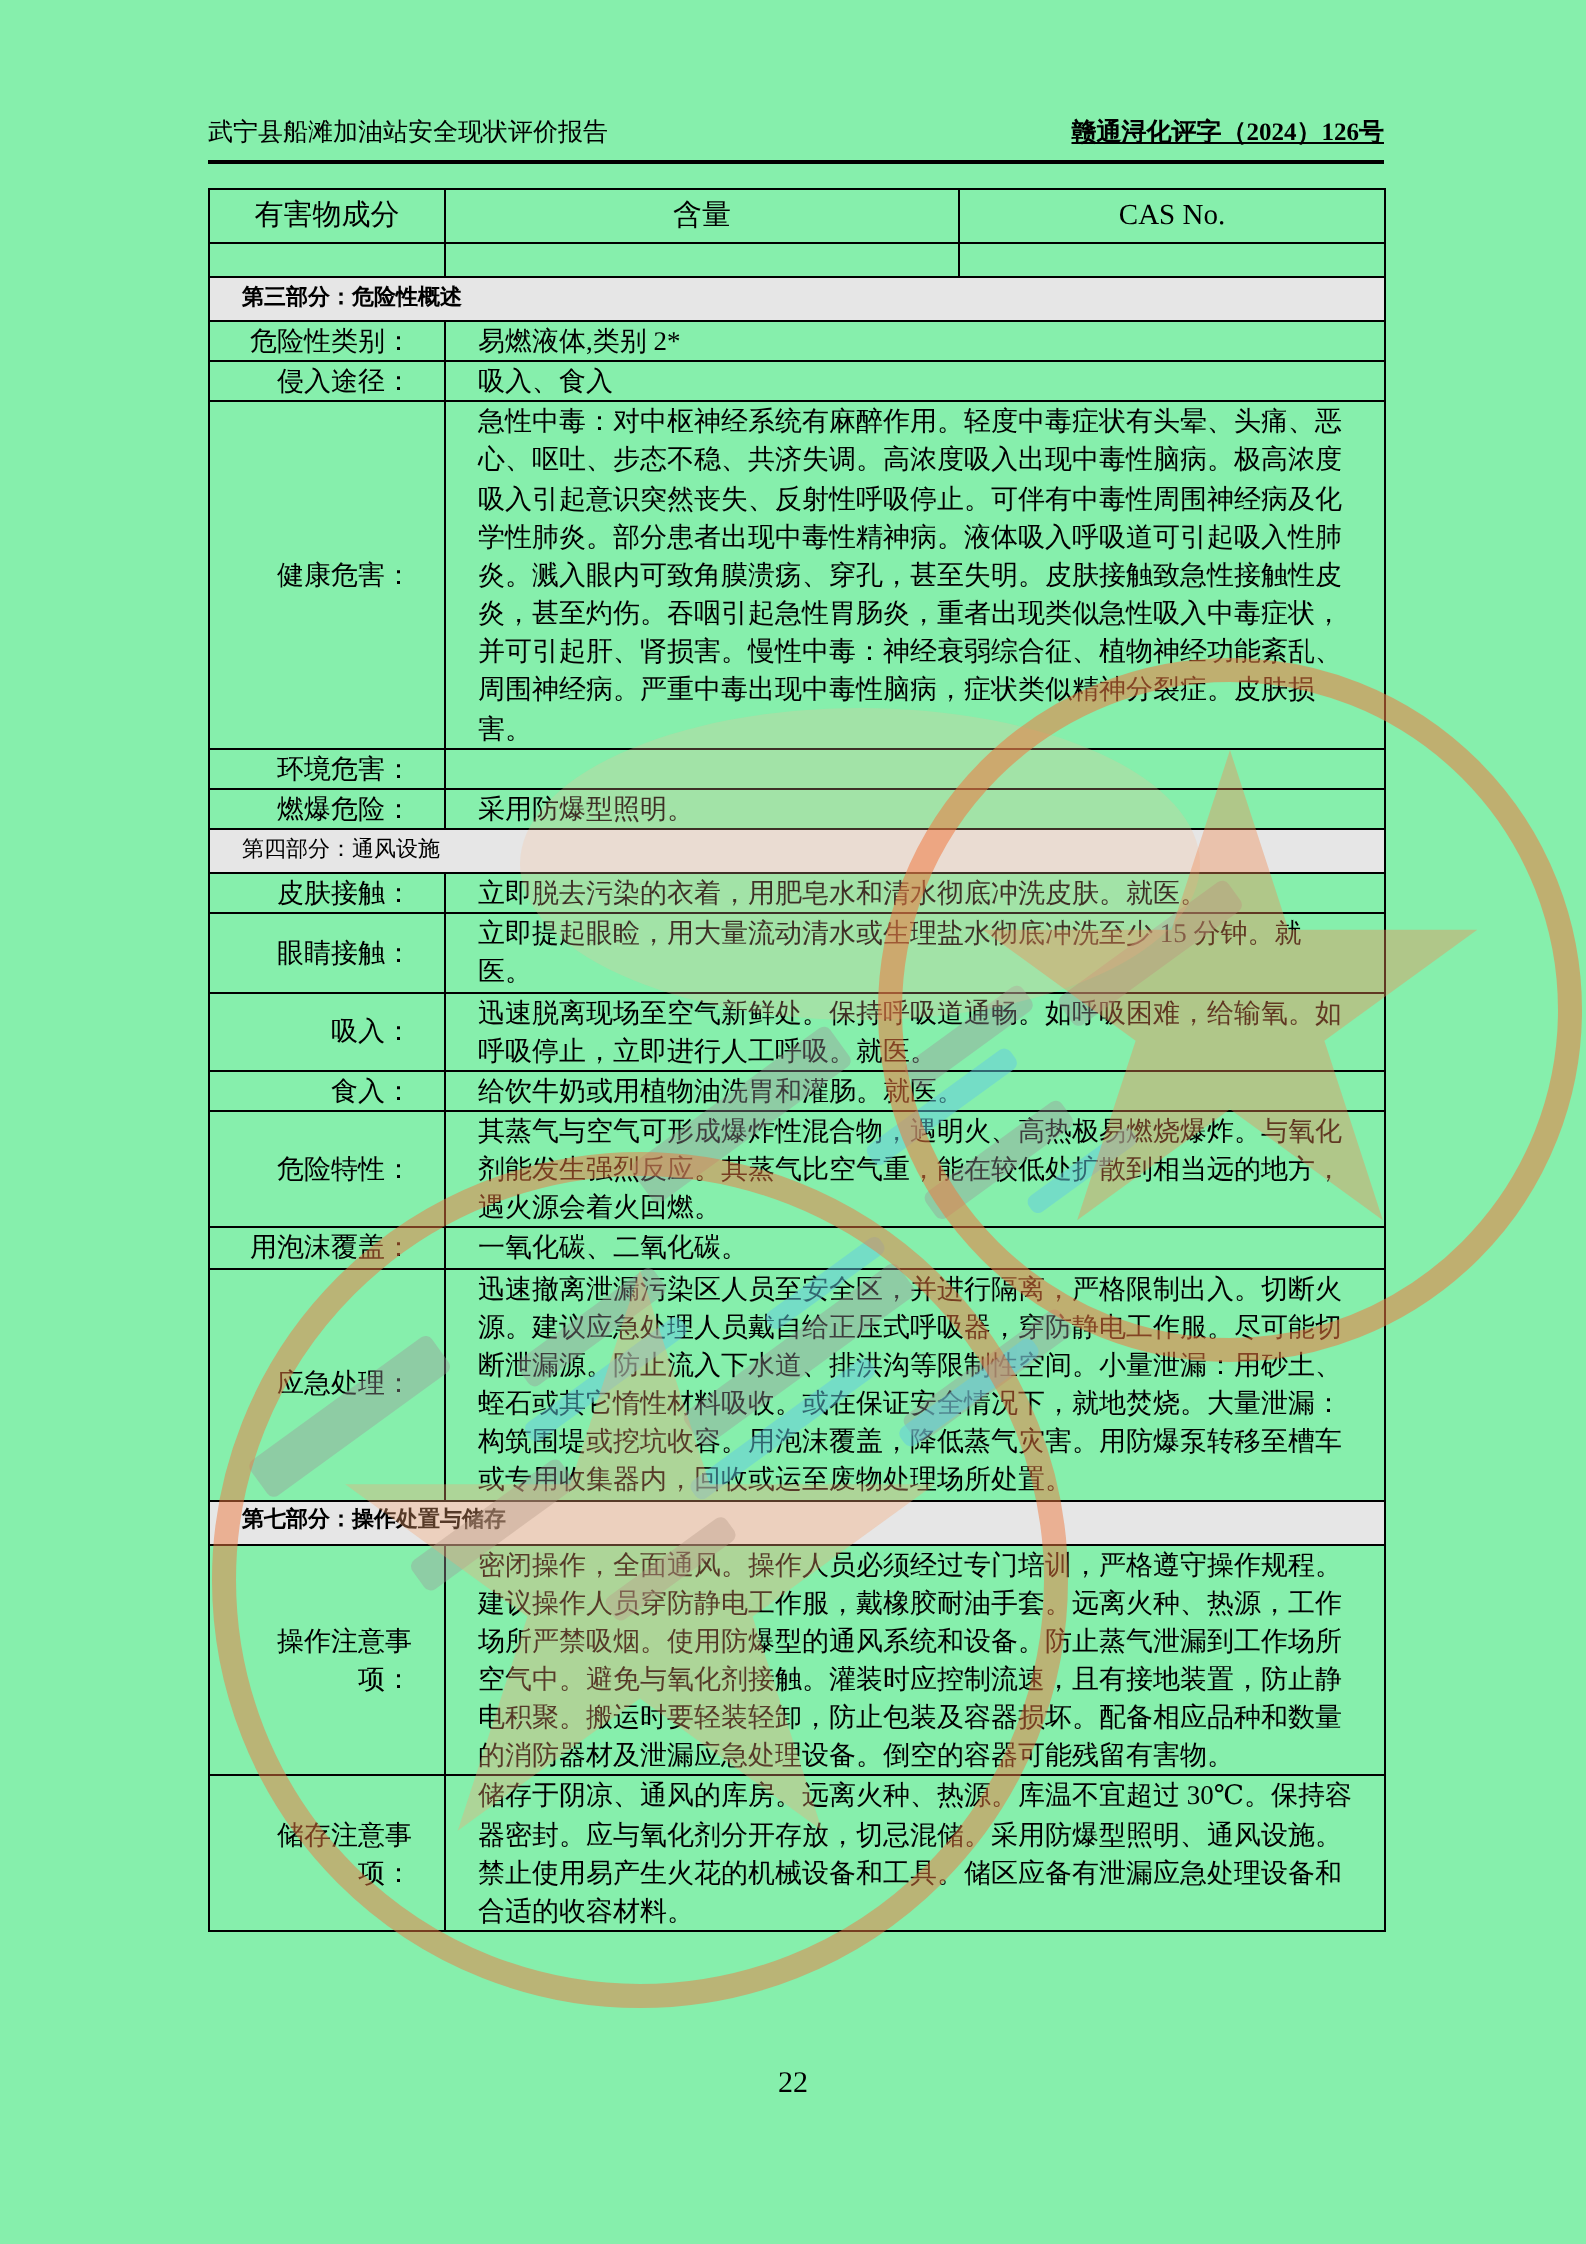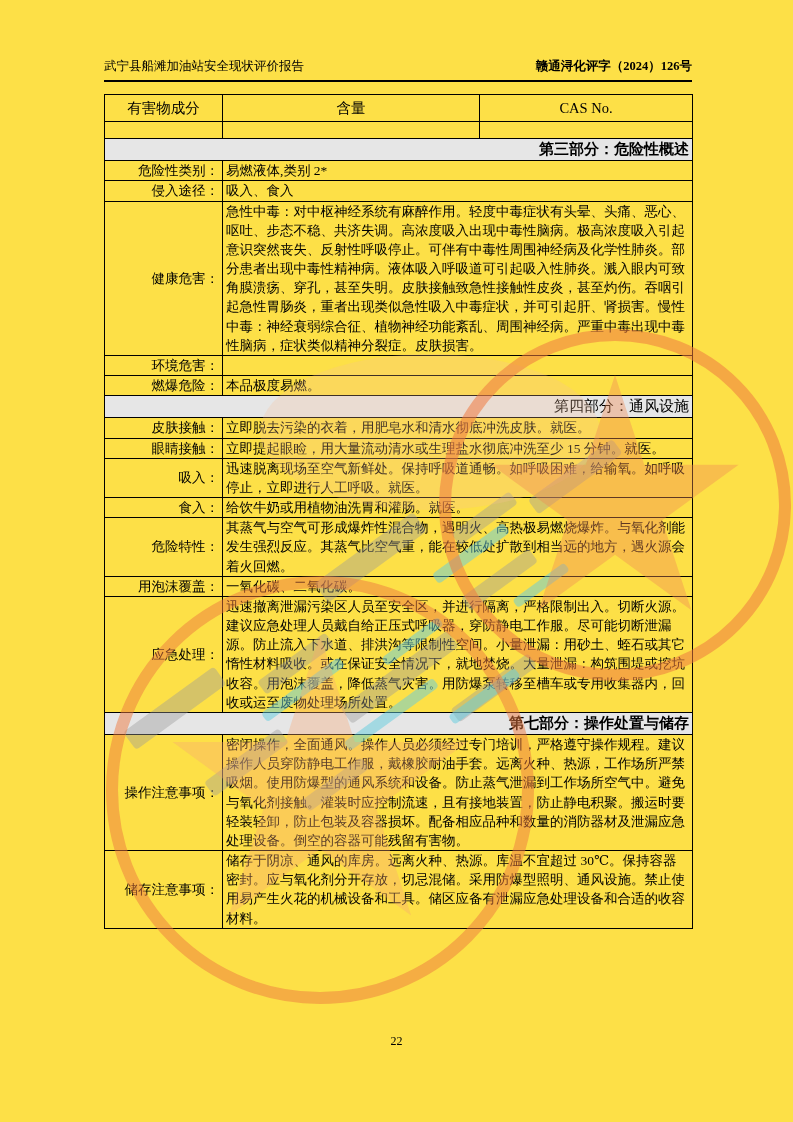--- a/index.html
+++ b/index.html
@@ -1,41 +1,41 @@
 <!DOCTYPE html>
 <html><head>
 <meta charset="utf-8">
 <style>
   html,body{margin:0;padding:0;background:#888;}
   .page{
-    position:relative;width:793px;height:1122px;margin:0 auto;background:#fde047;
+    position:relative;width:793px;height:1122px;margin:0 auto;background:#86efac;
     font-family:"Liberation Serif","DejaVu Serif",serif;color:#000;overflow:hidden;
   }
   .doc-header{
     position:absolute;left:104px;top:58px;width:588px;
     display:flex;justify-content:space-between;align-items:flex-end;
     font-size:12.5px;padding-bottom:5px;border-bottom:2px solid #000;
   }
-  .doc-header .hdr-right{font-weight:bold;}
+  .doc-header .hdr-right{font-weight:bold;text-decoration:underline;}
   table.msds{
     position:absolute;left:104px;top:94px;width:588px;
     border-collapse:collapse;table-layout:fixed;font-size:13.5px;
   }
   table.msds td{
-    border:1px solid #000;padding:0 3px;line-height:1.42;vertical-align:middle;margin-left:48px;
+    border:1px solid #000;padding:0 16px;line-height:1.42;vertical-align:middle;margin-left:48px;
   }
   tr.col-head td{text-align:center;height:26px;font-size:14.5px;}
   td.label-cell{text-align:right;padding-right:1px;}
   td.value-cell{text-align:left;}
-  td.section-cell{background:#e6e6e6;text-align:right;font-size:15px;height:21px;}
+  td.section-cell{background:#e6e6e6;text-align:left;font-size:11px;height:21px;}
   td.section-bold{font-weight:bold;}
   tr.empty-row td{height:16px;}
   .page-number{
     position:absolute;left:0;top:1034px;width:100%;
-    text-align:center;font-size:12px;
+    text-align:center;font-size:15px;
   }
   svg.watermark{position:absolute;left:0;top:0;pointer-events:none;z-index:5;}
 </style>
 </head>
 <body>
 
 <div class="page">
 
   <div class="doc-header">
     <span class="hdr-left">武宁县船滩加油站安全现状评价报告</span>
@@ -74,21 +74,21 @@
         <tr>
           <td class="label-cell">健康危害：</td>
           <td colspan="2" class="value-cell">急性中毒：对中枢神经系统有麻醉作用。轻度中毒症状有头晕、头痛、恶心、呕吐、步态不稳、共济失调。高浓度吸入出现中毒性脑病。极高浓度吸入引起意识突然丧失、反射性呼吸停止。可伴有中毒性周围神经病及化学性肺炎。部分患者出现中毒性精神病。液体吸入呼吸道可引起吸入性肺炎。溅入眼内可致角膜溃疡、穿孔，甚至失明。皮肤接触致急性接触性皮炎，甚至灼伤。吞咽引起急性胃肠炎，重者出现类似急性吸入中毒症状，并可引起肝、肾损害。慢性中毒：神经衰弱综合征、植物神经功能紊乱、周围神经病。严重中毒出现中毒性脑病，症状类似精神分裂症。皮肤损害。</td>
         </tr>
         <tr>
           <td class="label-cell">环境危害：</td>
           <td colspan="2" class="value-cell"></td>
         </tr>
         <tr>
           <td class="label-cell">燃爆危险：</td>
-          <td colspan="2" class="value-cell">本品极度易燃。</td>
+          <td colspan="2" class="value-cell">采用防爆型照明。</td>
         </tr>
         <tr>
           <td colspan="3" class="section-cell">第四部分：通风设施</td>
         </tr>
         <tr>
           <td class="label-cell">皮肤接触：</td>
           <td colspan="2" class="value-cell">立即脱去污染的衣着，用肥皂水和清水彻底冲洗皮肤。就医。</td>
         </tr>
         <tr>
           <td class="label-cell">眼睛接触：</td>

